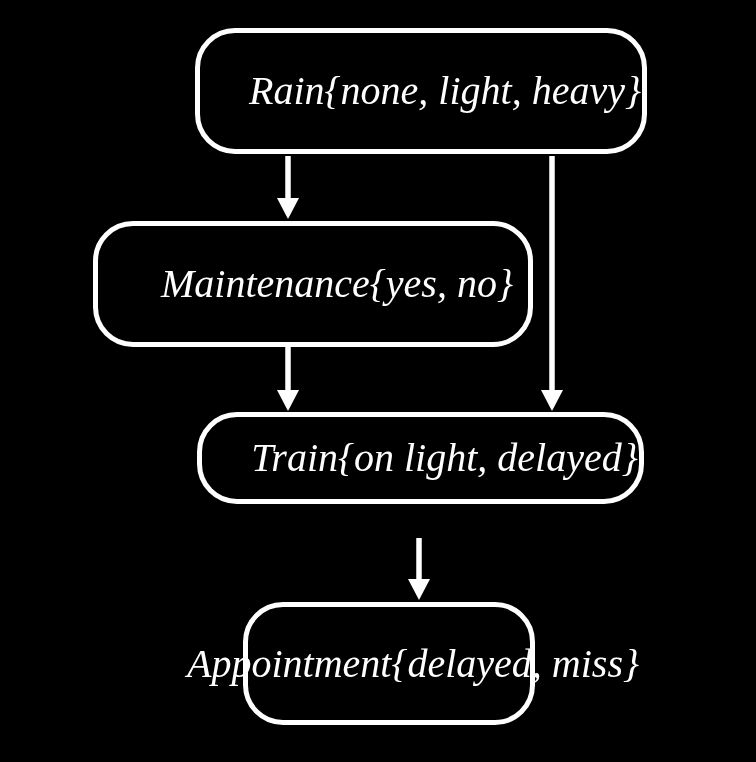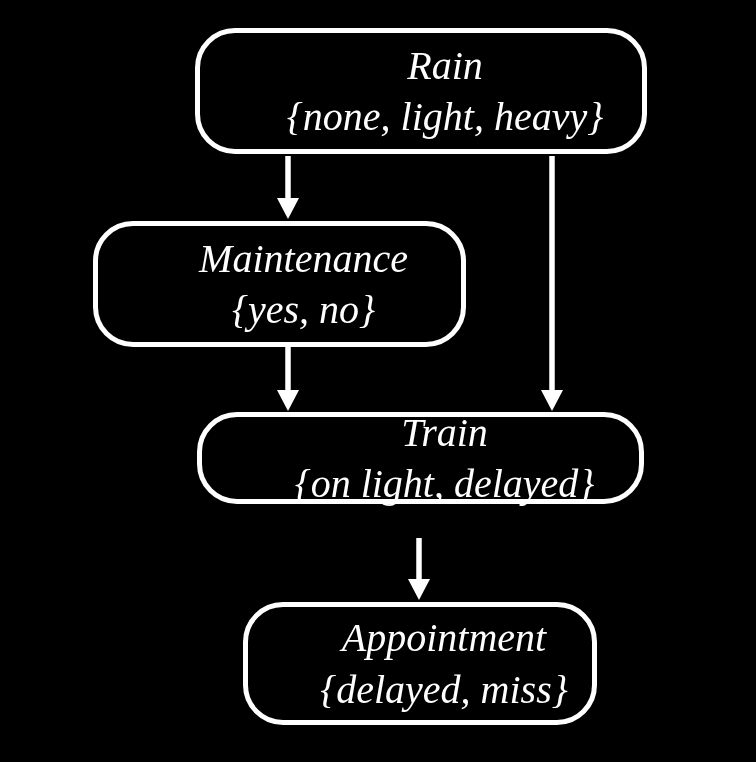--- a/index.html
+++ b/index.html
@@ -29,35 +29,35 @@
   .edges-layer polygon {
     fill: #ffffff;
   }
   .node {
     position: absolute;
     box-sizing: border-box;
     background: #000000;
     border: 5px solid #ffffff;
     border-radius: 40px;
     display: flex;
-    flex-direction: column;
+    flex-direction: row;
     align-items: center;
     justify-content: center;
     color: #ffffff;
     font-style: italic;
     font-size: 40px;
     line-height: 1.28;
     text-align: center;
     white-space: nowrap;
     padding-left: 48px;
   }
   .node-rain        { left: 195px; top: 28px;  width: 452px; height: 126px; }
-  .node-maintenance { left: 93px;  top: 221px; width: 373px; height: 126px; text-align: right; }
+  .node-maintenance { left: 93px;  top: 221px; width: 440px; height: 126px; text-align: right; }
   .node-train       { left: 197px; top: 412px; width: 447px; height: 92px; }
-  .node-appointment { left: 243px; top: 602px; width: 354px; height: 123px; }
+  .node-appointment { left: 243px; top: 602px; width: 292px; height: 123px; }
 </style>
 </head>
 <body>
 
 <div class="canvas">
 
   <svg class="edges-layer" viewBox="0 0 756 762" xmlns="http://www.w3.org/2000/svg" aria-hidden="true">
     <g>
       <line x1="288" y1="156" x2="288" y2="200"></line>
       <polygon points="277,198 299,198 288,219"></polygon>

